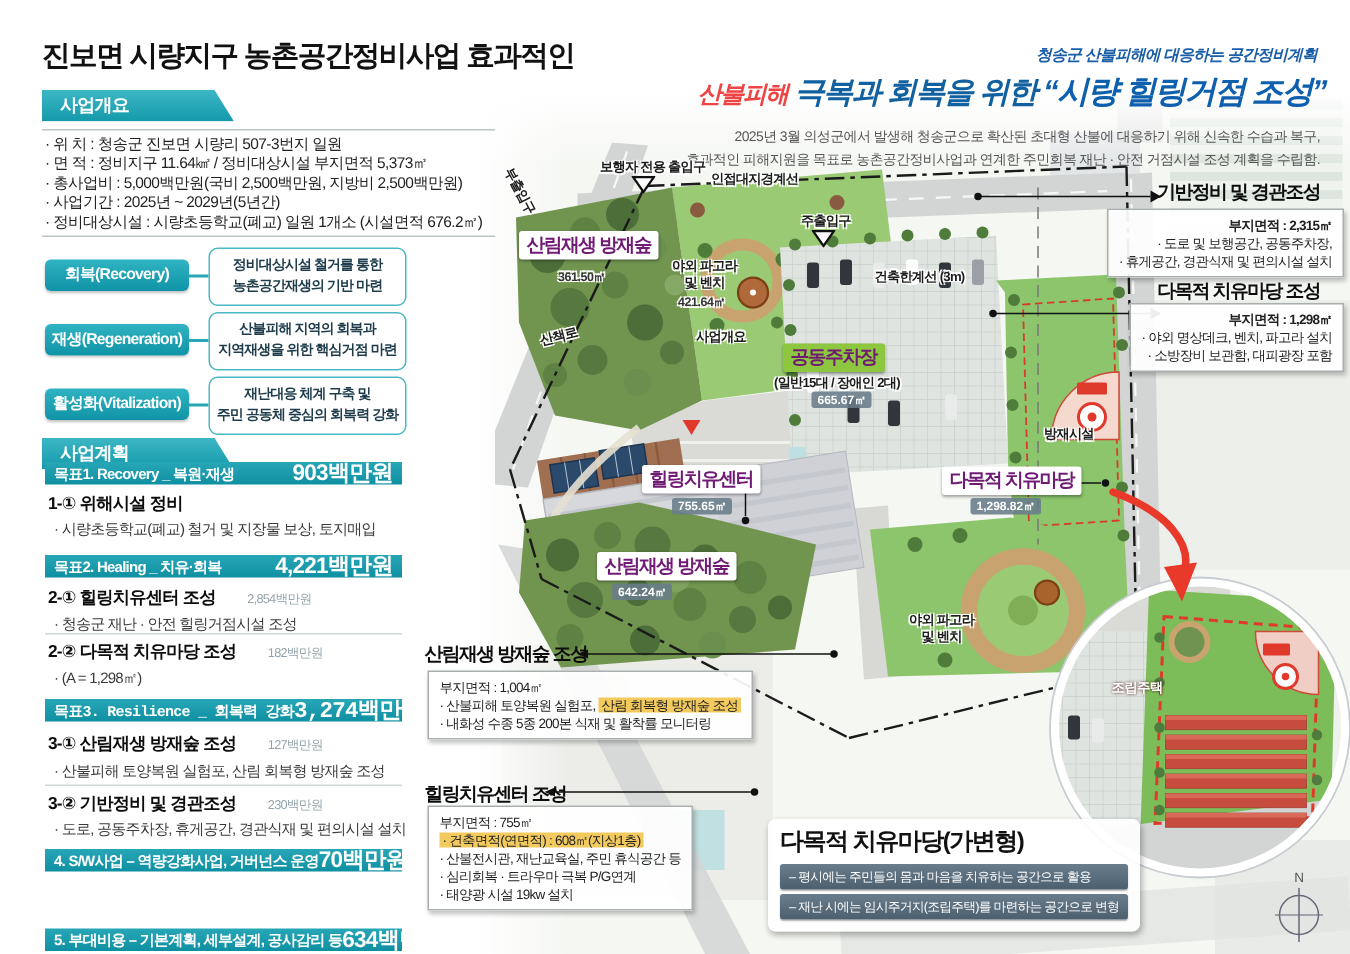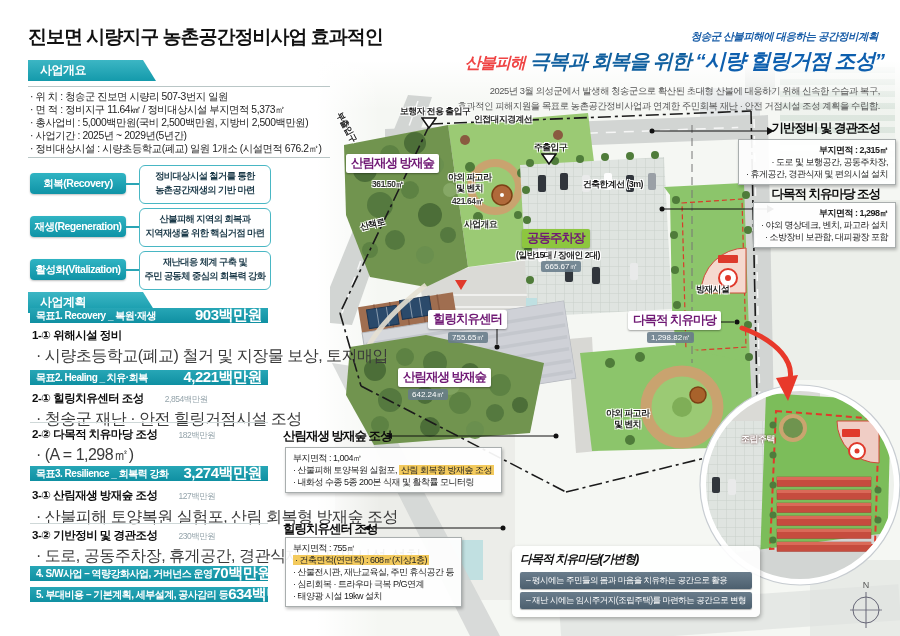--- a/index.html
+++ b/index.html
@@ -27,52 +27,52 @@
   .strat-conn{position:absolute;left:126px;width:13px;height:2px;background:#2aa5b5;z-index:5;}
   .strat-box{position:absolute;left:139px;width:130px;height:34px;z-index:5;background:#fff;
     border:1px solid #49b7c4;border-radius:6px;text-align:center;padding-top:3px;
     font-size:9.3px;font-weight:700;color:#1e3c4b;line-height:14px;letter-spacing:-0.6px;white-space:nowrap;}
   .goal-bar{position:absolute;left:30px;width:238px;height:15px;z-index:5;display:flex;justify-content:space-between;align-items:center;
     background:linear-gradient(180deg,#27a6b6,#0f90a2);color:#fff;padding:0 6px;box-sizing:border-box;
     font-size:10px;font-weight:800;letter-spacing:-0.5px;white-space:nowrap;}
   .goal-bar .amt{font-size:15px;font-weight:700;}
   .plan-item-title{position:absolute;left:32px;z-index:5;font-size:11.5px;font-weight:800;letter-spacing:-0.5px;color:#0d0d0d;white-space:nowrap;}
   .plan-item-title .amt-sm{font-size:8.5px;font-weight:400;color:#95a4ab;margin-left:21px;}
-  .plan-sub{position:absolute;left:36px;z-index:5;font-size:16px;color:#3a3a3a;letter-spacing:-0.5px;white-space:nowrap;}
+  .plan-sub{position:absolute;left:36px;z-index:5;font-size:10px;color:#3a3a3a;letter-spacing:-0.5px;white-space:nowrap;}
   .divider{position:absolute;left:30px;width:238px;height:1px;background:#cfd8d8;z-index:5;}
   
   .kicker{position:absolute;right:22px;top:30px;z-index:5;color:#1a5ea8;font-style:italic;font-weight:700;font-size:10.5px;letter-spacing:-0.5px;}
   .slogan{position:absolute;right:16px;top:47px;z-index:5;white-space:nowrap;font-style:italic;font-weight:800;letter-spacing:-1px;}
   .slogan .hl{color:#ef4444;font-size:16px;}
   .slogan .mid{color:#11609f;font-size:20px;}
   .slogan .quoted{color:#0e5fae;font-size:21px;}
   .slogan-desc{position:absolute;right:20px;top:84px;z-index:5;text-align:right;color:#555;font-size:9.3px;line-height:15px;letter-spacing:-0.4px;white-space:nowrap;}
   
   .map-box-lbl{position:absolute;background:#fff;border-radius:2px;padding:1px 5px;font-weight:800;font-size:12.5px;
     letter-spacing:-1px;color:#701a75;box-shadow:0 1px 2px rgba(0,0,0,.35);white-space:nowrap;z-index:6;}
   .map-box-lbl.green{background:#8dc63f;}
   .map-sm{position:absolute;font-size:8.8px;font-weight:700;color:#1c1c1c;z-index:6;white-space:pre-line;text-align:center;line-height:10.5px;letter-spacing:-0.5px;
     text-shadow:-1px -1px 0 #fff,1px -1px 0 #fff,-1px 1px 0 #fff,1px 1px 0 #fff;}
   .map-area-halo{position:absolute;font-size:8.3px;font-weight:700;color:#333;z-index:6;letter-spacing:-0.3px;
     text-shadow:-1px -1px 0 #fff,1px -1px 0 #fff,-1px 1px 0 #fff,1px 1px 0 #fff;}
-  .map-pill{position:absolute;font-size:8px;font-weight:400;color:#fff;background:rgba(104,124,138,.88);
+  .map-pill{position:absolute;font-size:8px;font-weight:700;color:#fff;background:rgba(104,124,138,.88);
     padding:0 4px;border-radius:2px;z-index:6;white-space:nowrap;text-align:center;}
   .tri{position:absolute;z-index:6;}
   .prefab-lbl{position:absolute;z-index:6;color:#fff;font-size:9px;font-weight:800;letter-spacing:-0.5px;
     text-shadow:0 0 2px rgba(60,0,0,.9);}
   
   .co-title{position:absolute;z-index:6;font-size:12.5px;font-weight:800;letter-spacing:-1px;color:#0d0d0d;white-space:nowrap;}
   .co-box{position:absolute;z-index:6;background:rgba(255,255,255,.93);border:1px solid #a9aeae;
     box-shadow:1px 2px 3px rgba(0,0,0,.25);padding:4px 7px;font-size:9px;line-height:12px;color:#222;
     letter-spacing:-0.5px;white-space:nowrap;width:max-content;}
   .co-box.right{text-align:right;}
   .hl-yellow{background:#f3ca5d;padding:0 2px;}
   .flex-card{position:absolute;left:512px;top:546px;z-index:6;background:rgba(255,255,255,.9);border-radius:5px;
     box-shadow:1px 2px 4px rgba(0,0,0,.3);padding:5px 8px 8px;width:max-content;}
-  .flex-card .t{font-size:12px;font-weight:800;letter-spacing:-1px;margin-bottom:4px;font-style:italic;}
+  .flex-card .t{font-size:16px;font-weight:800;letter-spacing:-1px;margin-bottom:4px;}
   .flex-bar{margin-top:3px;color:#fff;font-size:8.5px;letter-spacing:-0.5px;padding:2.5px 6px;border-radius:2px;
     background:linear-gradient(180deg,#6a7d8c,#4c5f6e);box-shadow:0 1px 1px rgba(0,0,0,.3);white-space:nowrap;}
   .compass{position:absolute;left:846px;top:578px;z-index:6;}
 </style>
 </head>
 <body>
 <div id="canvas">
 
 <div class="bg">
   <div style="left:480px;top:55px;width:115px;height:130px;opacity:.4;background:repeating-linear-gradient(180deg,#b9cdc0 0 6px,#e7ede7 6px 12px);"></div>
@@ -343,21 +343,21 @@
 <div class="map-pill" style="left:408px;top:389px;">642.24㎡</div>
 <div class="map-sm" style="left:606px;top:408px;">야외 파고라
 및 벤치</div>
 <div class="map-sm" style="left:360px;top:219px;transform:rotate(-14deg);">산책로</div>
 <div class="map-sm" style="left:464px;top:219px;">사업개요</div>
 <div class="map-sm" style="left:400px;top:106px;">보행자 전용 출입구</div>
 <div class="map-sm" style="left:474px;top:114px;">인접대지경계선</div>
 <div class="map-sm" style="left:534px;top:142px;">주출입구</div>
 <div class="map-sm" style="left:583px;top:141px;margin-top:38px;">건축한계선 (3m)</div>
 <div class="map-sm" style="left:330px;top:122px;transform:rotate(62deg);">부출입구</div>
-<div class="prefab-lbl" style="left:741px;top:433px;">조립주택</div>
+<div class="prefab-lbl" style="left:741px;top:452px;">조립주택</div>
 <svg class="tri" style="left:421px;top:117px;" width="16" height="12">
       <polygon points="1,1 15,1 8,11" fill="#fff" stroke="#111" stroke-width="1.5"></polygon>
     </svg>
 <svg class="tri" style="left:541px;top:153px;" width="16" height="12">
       <polygon points="1,1 15,1 8,11" fill="#fff" stroke="#111" stroke-width="1.5"></polygon>
     </svg>
 
 <div class="page-title">진보면 시량지구 농촌공간정비사업 효과적인</div>
 <div class="kicker">청송군 산불피해에 대응하는 공간정비계획</div>
 <div class="slogan">
@@ -413,38 +413,38 @@
 </div>
 <div class="plan-item-title" style="top:391px;">
   <span>2-① 힐링치유센터 조성</span><span class="amt-sm">2,854백만원</span>
 </div>
 <div class="plan-sub" style="top:409px;">· 청송군 재난 · 안전 힐링거점시설 조성</div>
 <div class="divider" style="top:422px;"></div>
 <div class="plan-item-title" style="top:427px;">
   <span>2-② 다목적 치유마당 조성</span><span class="amt-sm">182백만원</span>
 </div>
 <div class="plan-sub" style="top:445px;">· (A = 1,298㎡)</div>
-<div class="goal-bar" style="top:466px;">
+<div class="goal-bar" style="top:466px;font-family:Liberation Mono, monospace;">
   <span>목표3. Resilience _ 회복력 강화</span>
   <span class="amt">3,274백만원</span>
 </div>
 <div class="plan-item-title" style="top:488px;">
   <span>3-① 산림재생 방재숲 조성</span><span class="amt-sm">127백만원</span>
 </div>
 <div class="plan-sub" style="top:507px;">· 산불피해 토양복원 실험포, 산림 회복형 방재숲 조성</div>
 <div class="divider" style="top:523px;"></div>
 <div class="plan-item-title" style="top:528px;">
   <span>3-② 기반정비 및 경관조성</span><span class="amt-sm">230백만원</span>
 </div>
 <div class="plan-sub" style="top:546px;">· 도로, 공동주차장, 휴게공간, 경관식재 및 편의시설 설치</div>
 <div class="goal-bar" style="top:566px;align-items:center;">
   <span>4. S/W사업 – 역량강화사업, 거버넌스 운영</span>
   <span class="amt">70백만원</span>
 </div>
-<div class="goal-bar" style="top:587px;align-items:center;">
+<div class="goal-bar" style="top:619px;align-items:center;">
   <span>5. 부대비용 – 기본계획, 세부설계, 공사감리 등</span>
   <span class="amt">634백만원</span>
 </div>
 
 <div class="co-title" style="right:20px;top:120px;">기반정비 및 경관조성</div>
 <div class="co-box right" style="right:4px;top:139px;">
   <div style="font-weight:700;">부지면적 : 2,315㎡</div>
   <div>· 도로 및 보행공간, 공동주차장,</div>
   <div>· 휴게공간, 경관식재 및 편의시설 설치</div>
 </div>

